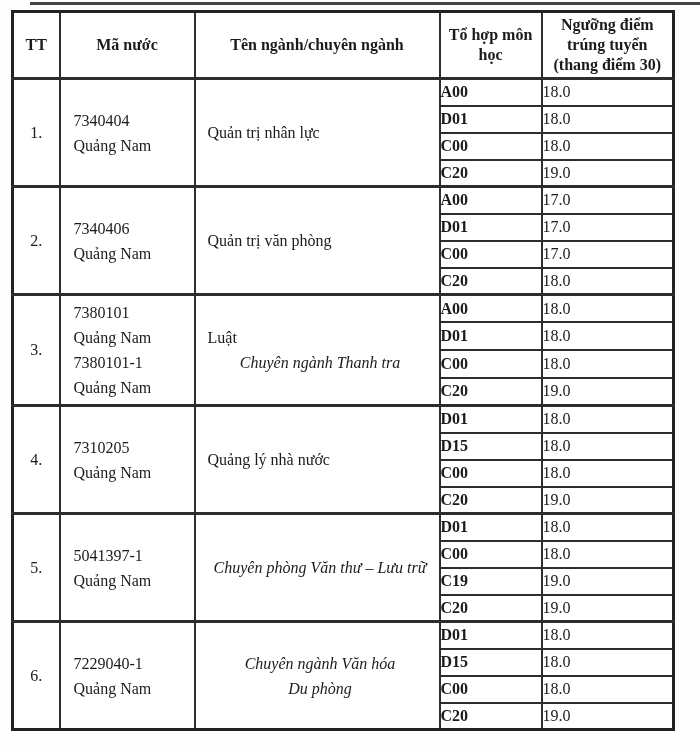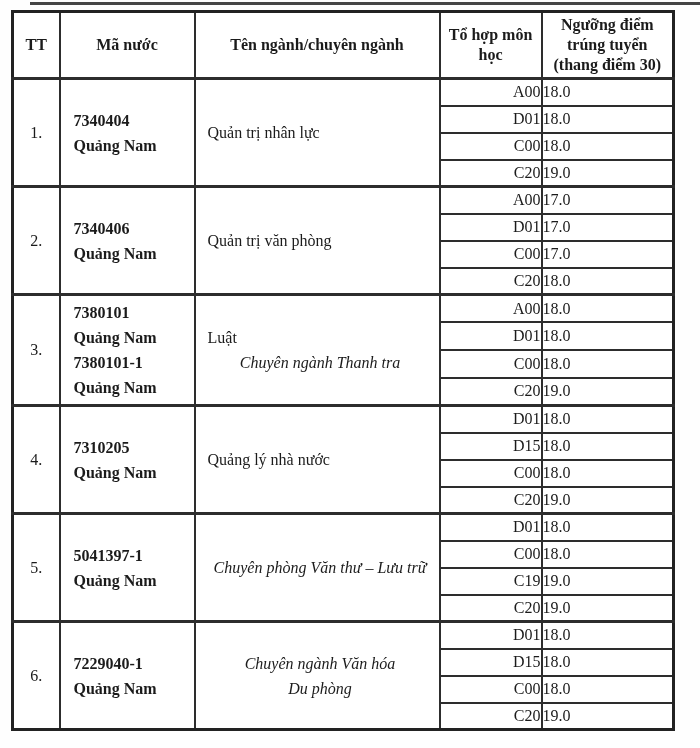--- a/index.html
+++ b/index.html
@@ -48,29 +48,28 @@
   tbody td { height: 27px; font-size: 16px; }
   tr.group-start td { border-top-width: 3px; }
   td.cell-tt {
     text-align: center;
     font-size: 16px;
   }
   td.cell-code {
     padding: 4px 4px 4px 13px;
     white-space: pre-line;
     line-height: 25px;
-    font-weight: bold;
   }
   td.cell-name {
     padding: 4px 6px 4px 12px;
     line-height: 25px;
     font-family: Liberation Serif, serif;
   }
   td.cell-name .seg.italic { font-style: italic; text-align: center; }
-  td.cell-combo { text-align: right; }
+  td.cell-combo { text-align: left; font-weight: bold; }
   td.cell-score { text-align: left; }
 </style>
 </head>
 <body>
 
 <div class="page">
   <div class="top-strip"></div>
 
   <table class="admission">
     <colgroup>

